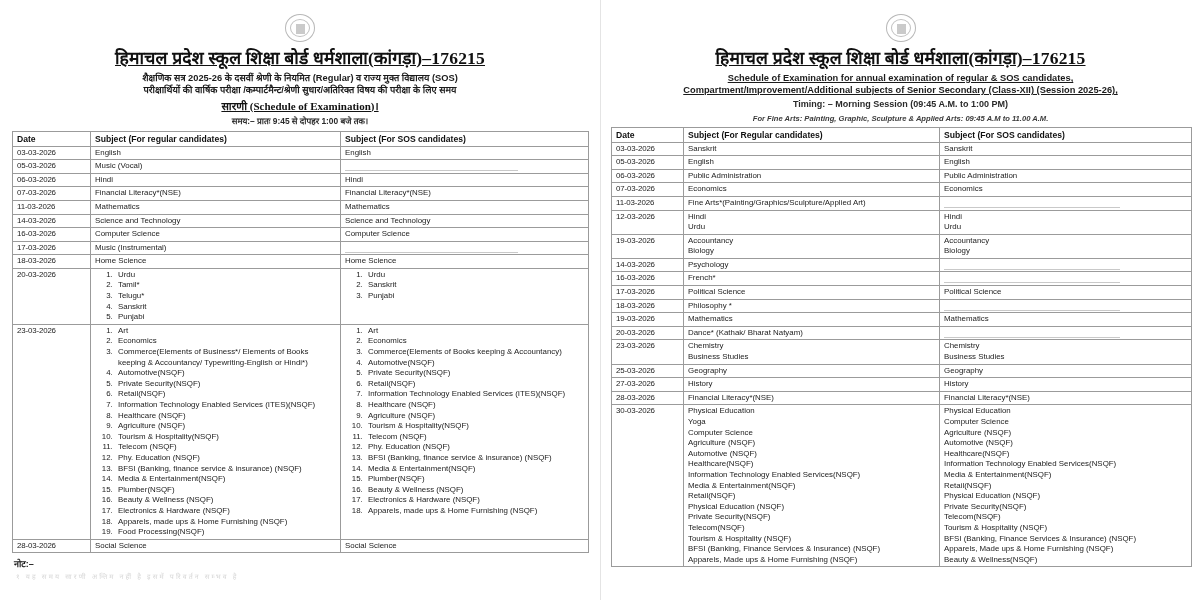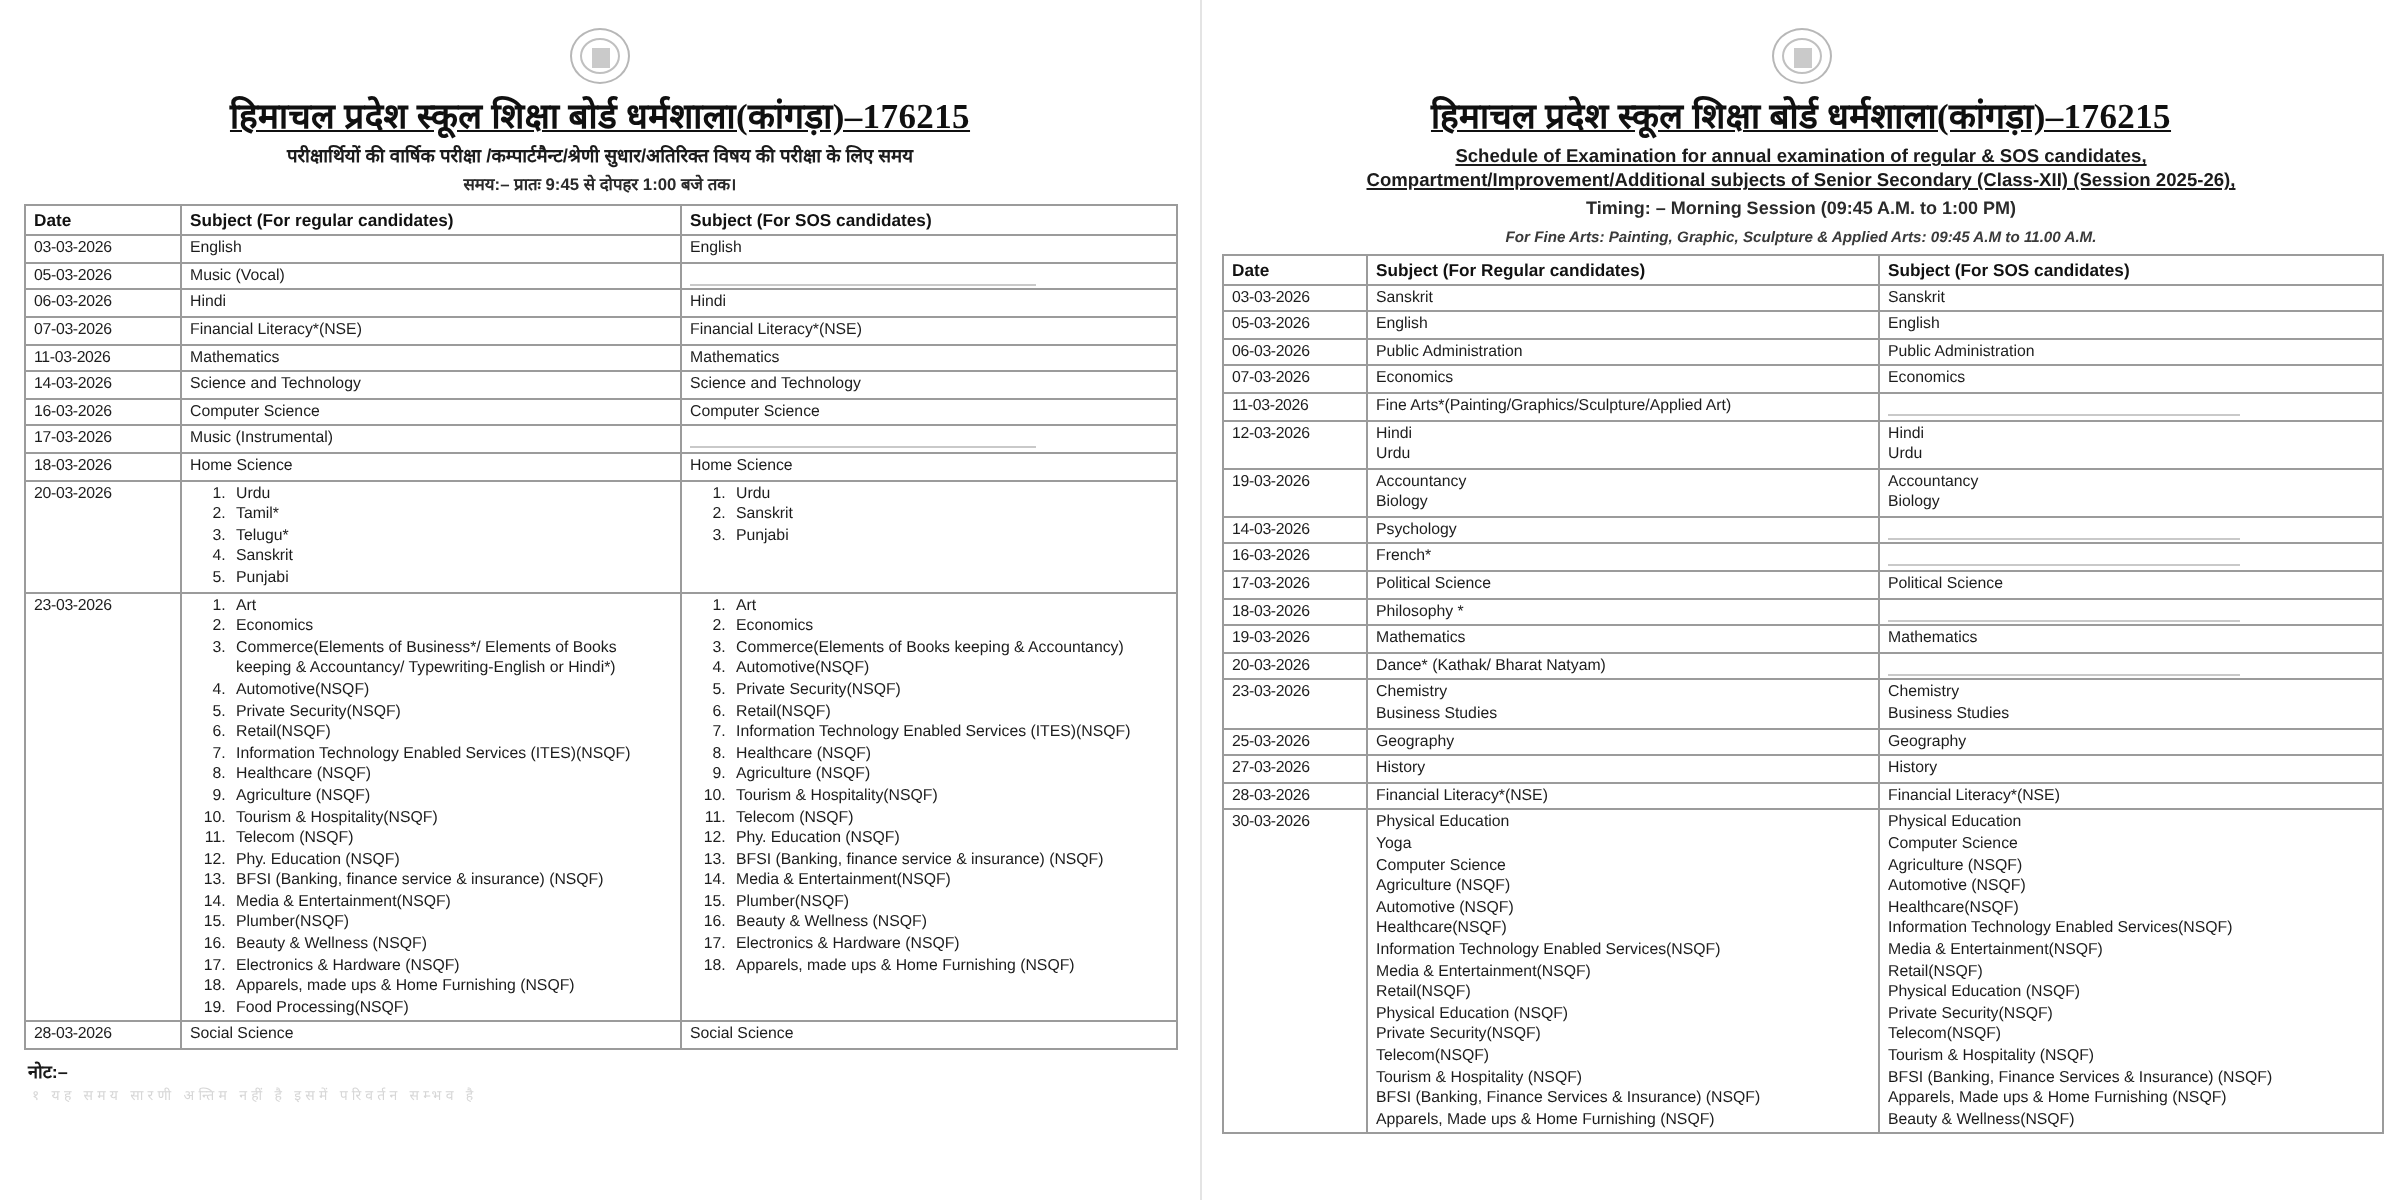--- a/index.html
+++ b/index.html
@@ -140,22 +140,24 @@
 <div id="viewport">
 
   <div class="page page-left">
 
     <div class="emblem-wrap">
       <span class="emblem"></span>
     </div>
 
     <div class="h-main">हिमाचल प्रदेश स्कूल शिक्षा बोर्ड धर्मशाला(कांगड़ा)–176215</div>
 
+    <div class="h-sub">शैक्षणिक सत्र 2025-26 के दसवीं श्रेणी के नियमित (Regular) व राज्य मुक्त विद्यालय (SOS)</div>
     <div class="h-sub">परीक्षार्थियों की वार्षिक परीक्षा /कम्पार्टमैन्ट/श्रेणी सुधार/अतिरिक्त विषय की परीक्षा के लिए समय</div>
 
+    <div class="h-sched">सारणी (Schedule of Examination)।</div>
 
     <div class="h-time">समय:– प्रातः 9:45 से दोपहर 1:00 बजे तक।</div>
 
     <table class="sched">
       <colgroup>
         <col class="col-date-l">
           <col class="col-reg-l">
           <col class="col-sos-l">
       </colgroup>
       <thead>

